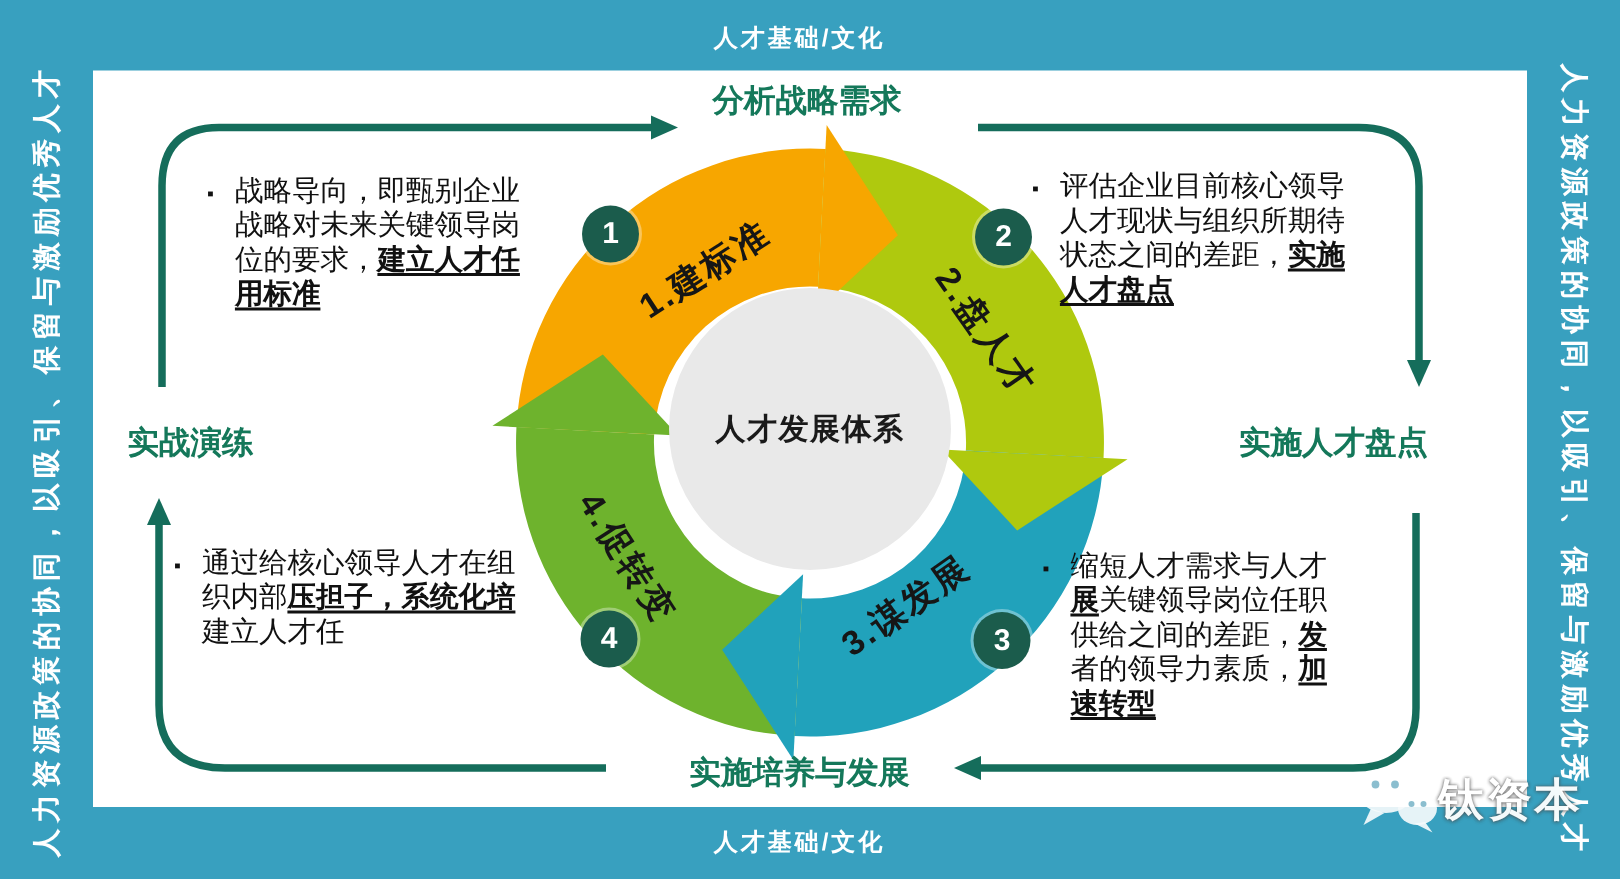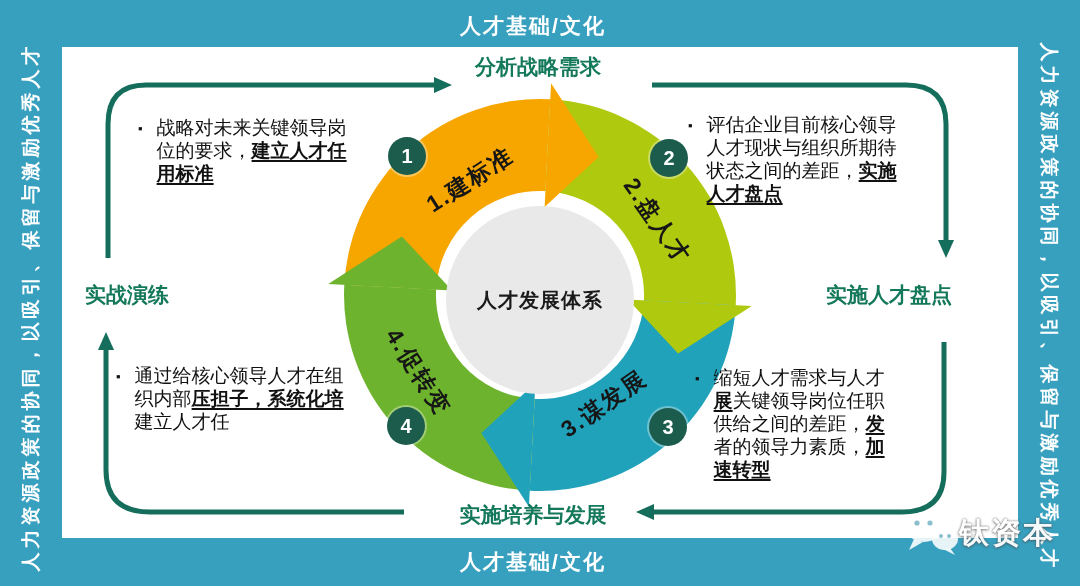--- a/index.html
+++ b/index.html
@@ -1,35 +1,35 @@
 <!DOCTYPE html>
 <html><head>
 <meta charset="utf-8">
 <style>
   html,body{margin:0;padding:0;}
   body{font-family:"Liberation Sans", sans-serif;}
   #stage{position:relative;width:1080px;height:586px;background:#38A0BF;overflow:hidden;}
   #panel{position:absolute;left:62px;top:47px;width:956px;height:491px;background:#ffffff;}
   
-  .bar-label{position:absolute;color:#fff;font-weight:bold;font-size:21px;letter-spacing:2px;transform:translate(-50%,-50%);white-space:nowrap;}
+  .bar-label{position:absolute;color:#fff;font-weight:bold;font-size:16px;letter-spacing:2px;transform:translate(-50%,-50%);white-space:nowrap;}
   .bar-top{left:533px;top:26px;}
   .bar-bottom{left:533px;top:562px;}
   .vtext{position:absolute;white-space:nowrap;color:#fff;font-weight:bold;font-size:19px;letter-spacing:4px;}
   .vleft{left:31px;top:307px;transform:translate(-50%,-50%) rotate(-90deg);}
   .vright{left:1049px;top:307px;transform:translate(-50%,-50%) rotate(90deg);}
   
   .phase{position:absolute;font-weight:bold;font-size:21px;transform:translate(-50%,-50%);white-space:nowrap;}
   .ph-top{left:538px;top:67px;}
   .ph-right{left:889px;top:295px;}
   .ph-bottom{left:533px;top:515px;}
   .ph-left{left:127px;top:295px;}
   
   #ring{position:absolute;left:0;top:0;width:1080px;height:586px;}
   
-  #hub{position:absolute;left:446px;top:206px;width:188px;height:188px;border-radius:50%;background:#E9E9E9;}
+  #hub{position:absolute;left:446px;top:192px;width:188px;height:188px;border-radius:50%;background:#E9E9E9;}
   #hub .hub-label{position:absolute;left:50%;top:50%;transform:translate(-50%,-50%);font-size:20px;font-weight:bold;color:#1a1a1a;white-space:nowrap;letter-spacing:1px;}
   
   .arclabel{position:absolute;font-size:23px;font-weight:bold;color:#161616;white-space:nowrap;letter-spacing:2px;}
   .al1{left:470px;top:180px;transform:translate(-50%,-50%) rotate(-33deg);}
   .al2{left:657px;top:221px;transform:translate(-50%,-50%) rotate(55deg);}
   .al3{left:604px;top:404px;transform:translate(-50%,-50%) rotate(-35deg);}
   .al4{left:418px;top:372px;transform:translate(-50%,-50%) rotate(57deg);}
   
   .badge{position:absolute;width:38px;height:38px;border-radius:50%;color:#fff;font-size:20px;font-weight:bold;
          display:flex;align-items:center;justify-content:center;box-shadow:0 0 0 2px rgba(255,255,255,0.35);}
@@ -106,20 +106,21 @@
   <div class="badge b4" style="background: rgb(27, 92, 76);">4</div>
 
   <div class="phase ph-top" style="color: rgb(20, 120, 90);">分析战略需求</div>
   <div class="phase ph-right" style="color: rgb(20, 120, 90);">实施人才盘点</div>
   <div class="phase ph-bottom" style="color: rgb(20, 120, 90);">实施培养与发展</div>
   <div class="phase ph-left" style="color: rgb(20, 120, 90);">实战演练</div>
 
   <div class="note n1">
     <span class="bullet">▪</span>
     <div class="note-text">
+        <div class="tl"><span>战略导向，即甄别企业</span></div>
         <div class="tl"><span>战略对未来关键领导岗</span></div>
         <div class="tl"><span>位的要求，</span><span class="u">建立人才任</span></div>
         <div class="tl"><span class="u">用标准</span></div>
       </div>
   </div>
   <div class="note n2">
     <span class="bullet">▪</span>
     <div class="note-text">
         <div class="tl"><span>评估企业目前核心领导</span></div>
         <div class="tl"><span>人才现状与组织所期待</span></div>

